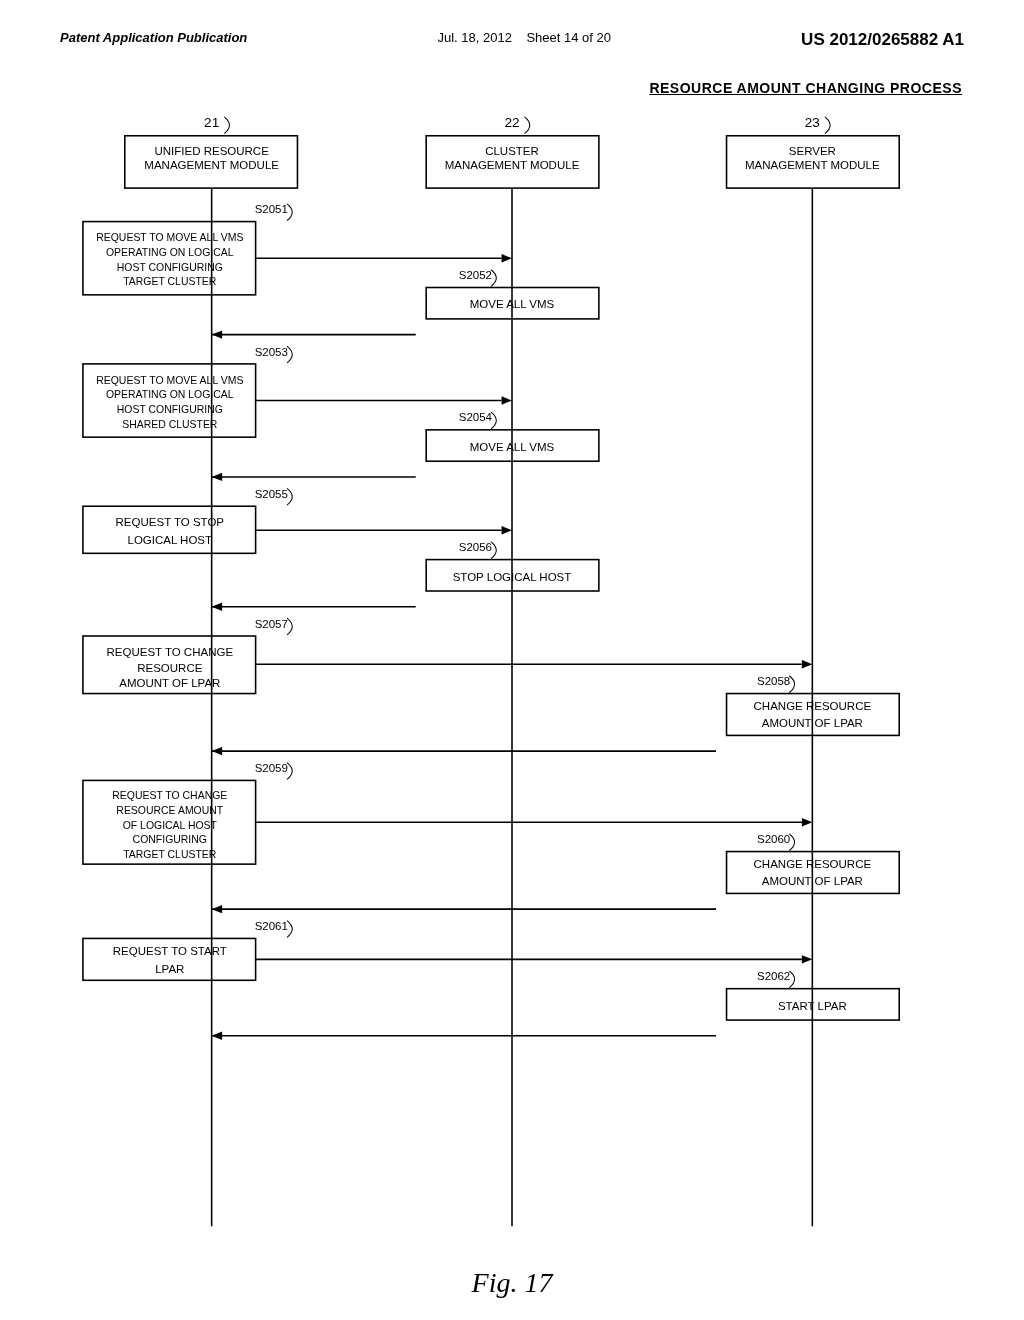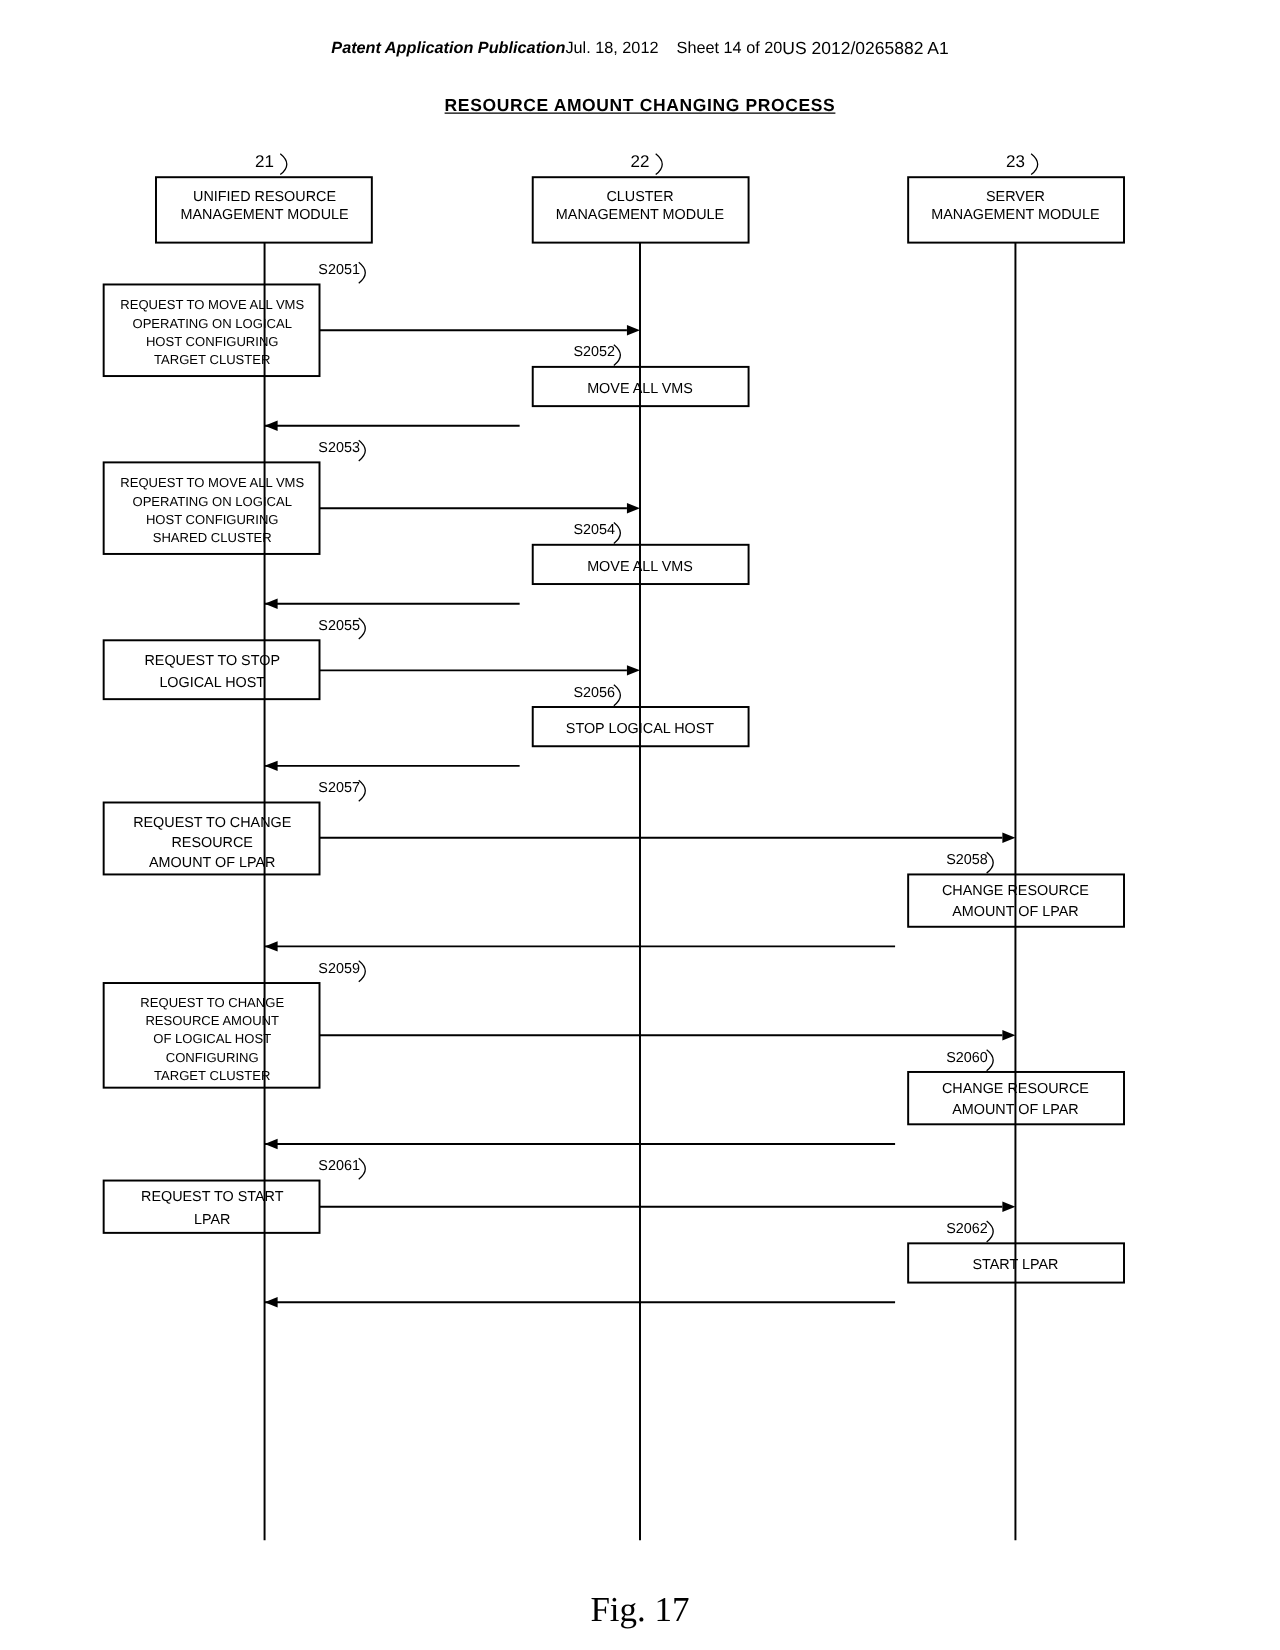--- a/index.html
+++ b/index.html
@@ -14,55 +14,55 @@
     .page {
       width: 1024px;
       min-height: 1320px;
       background: #fff;
       position: relative;
       padding: 20px 40px;
     }
 
     .header {
       display: flex;
-      justify-content: center;
+      justify-content: space-between;
       align-items: flex-start;
       padding: 10px 20px 20px 20px;
       font-size: 13px;
     }
 
     .header-left { font-weight: bold; font-style: italic; }
     .header-center { text-align: center; font-size: 13px; }
-    .header-right { font-size: 14px; font-weight: normal; }
+    .header-right { font-size: 17px; font-weight: bold; }
 
     .diagram-container {
       position: relative;
       width: 900px;
       margin: 0 auto;
       padding-top: 10px;
     }
 
     .diagram-title {
-      text-align: center;
+      text-align: right;
       font-size: 14px;
       font-weight: bold;
       text-decoration: underline;
-      margin-bottom: 10px;
       letter-spacing: 0.5px;
     }
 
     
     .diagram-svg {
       width: 100%;
       display: block;
     }
 
     .fig-label {
       text-align: center;
       font-size: 28px;
+      font-style: italic;
       margin-top: 20px;
       font-family: 'Times New Roman', serif;
     }
   </style>
 </head>
 <body>
 
 <div class="page">
 
   <div class="header">

